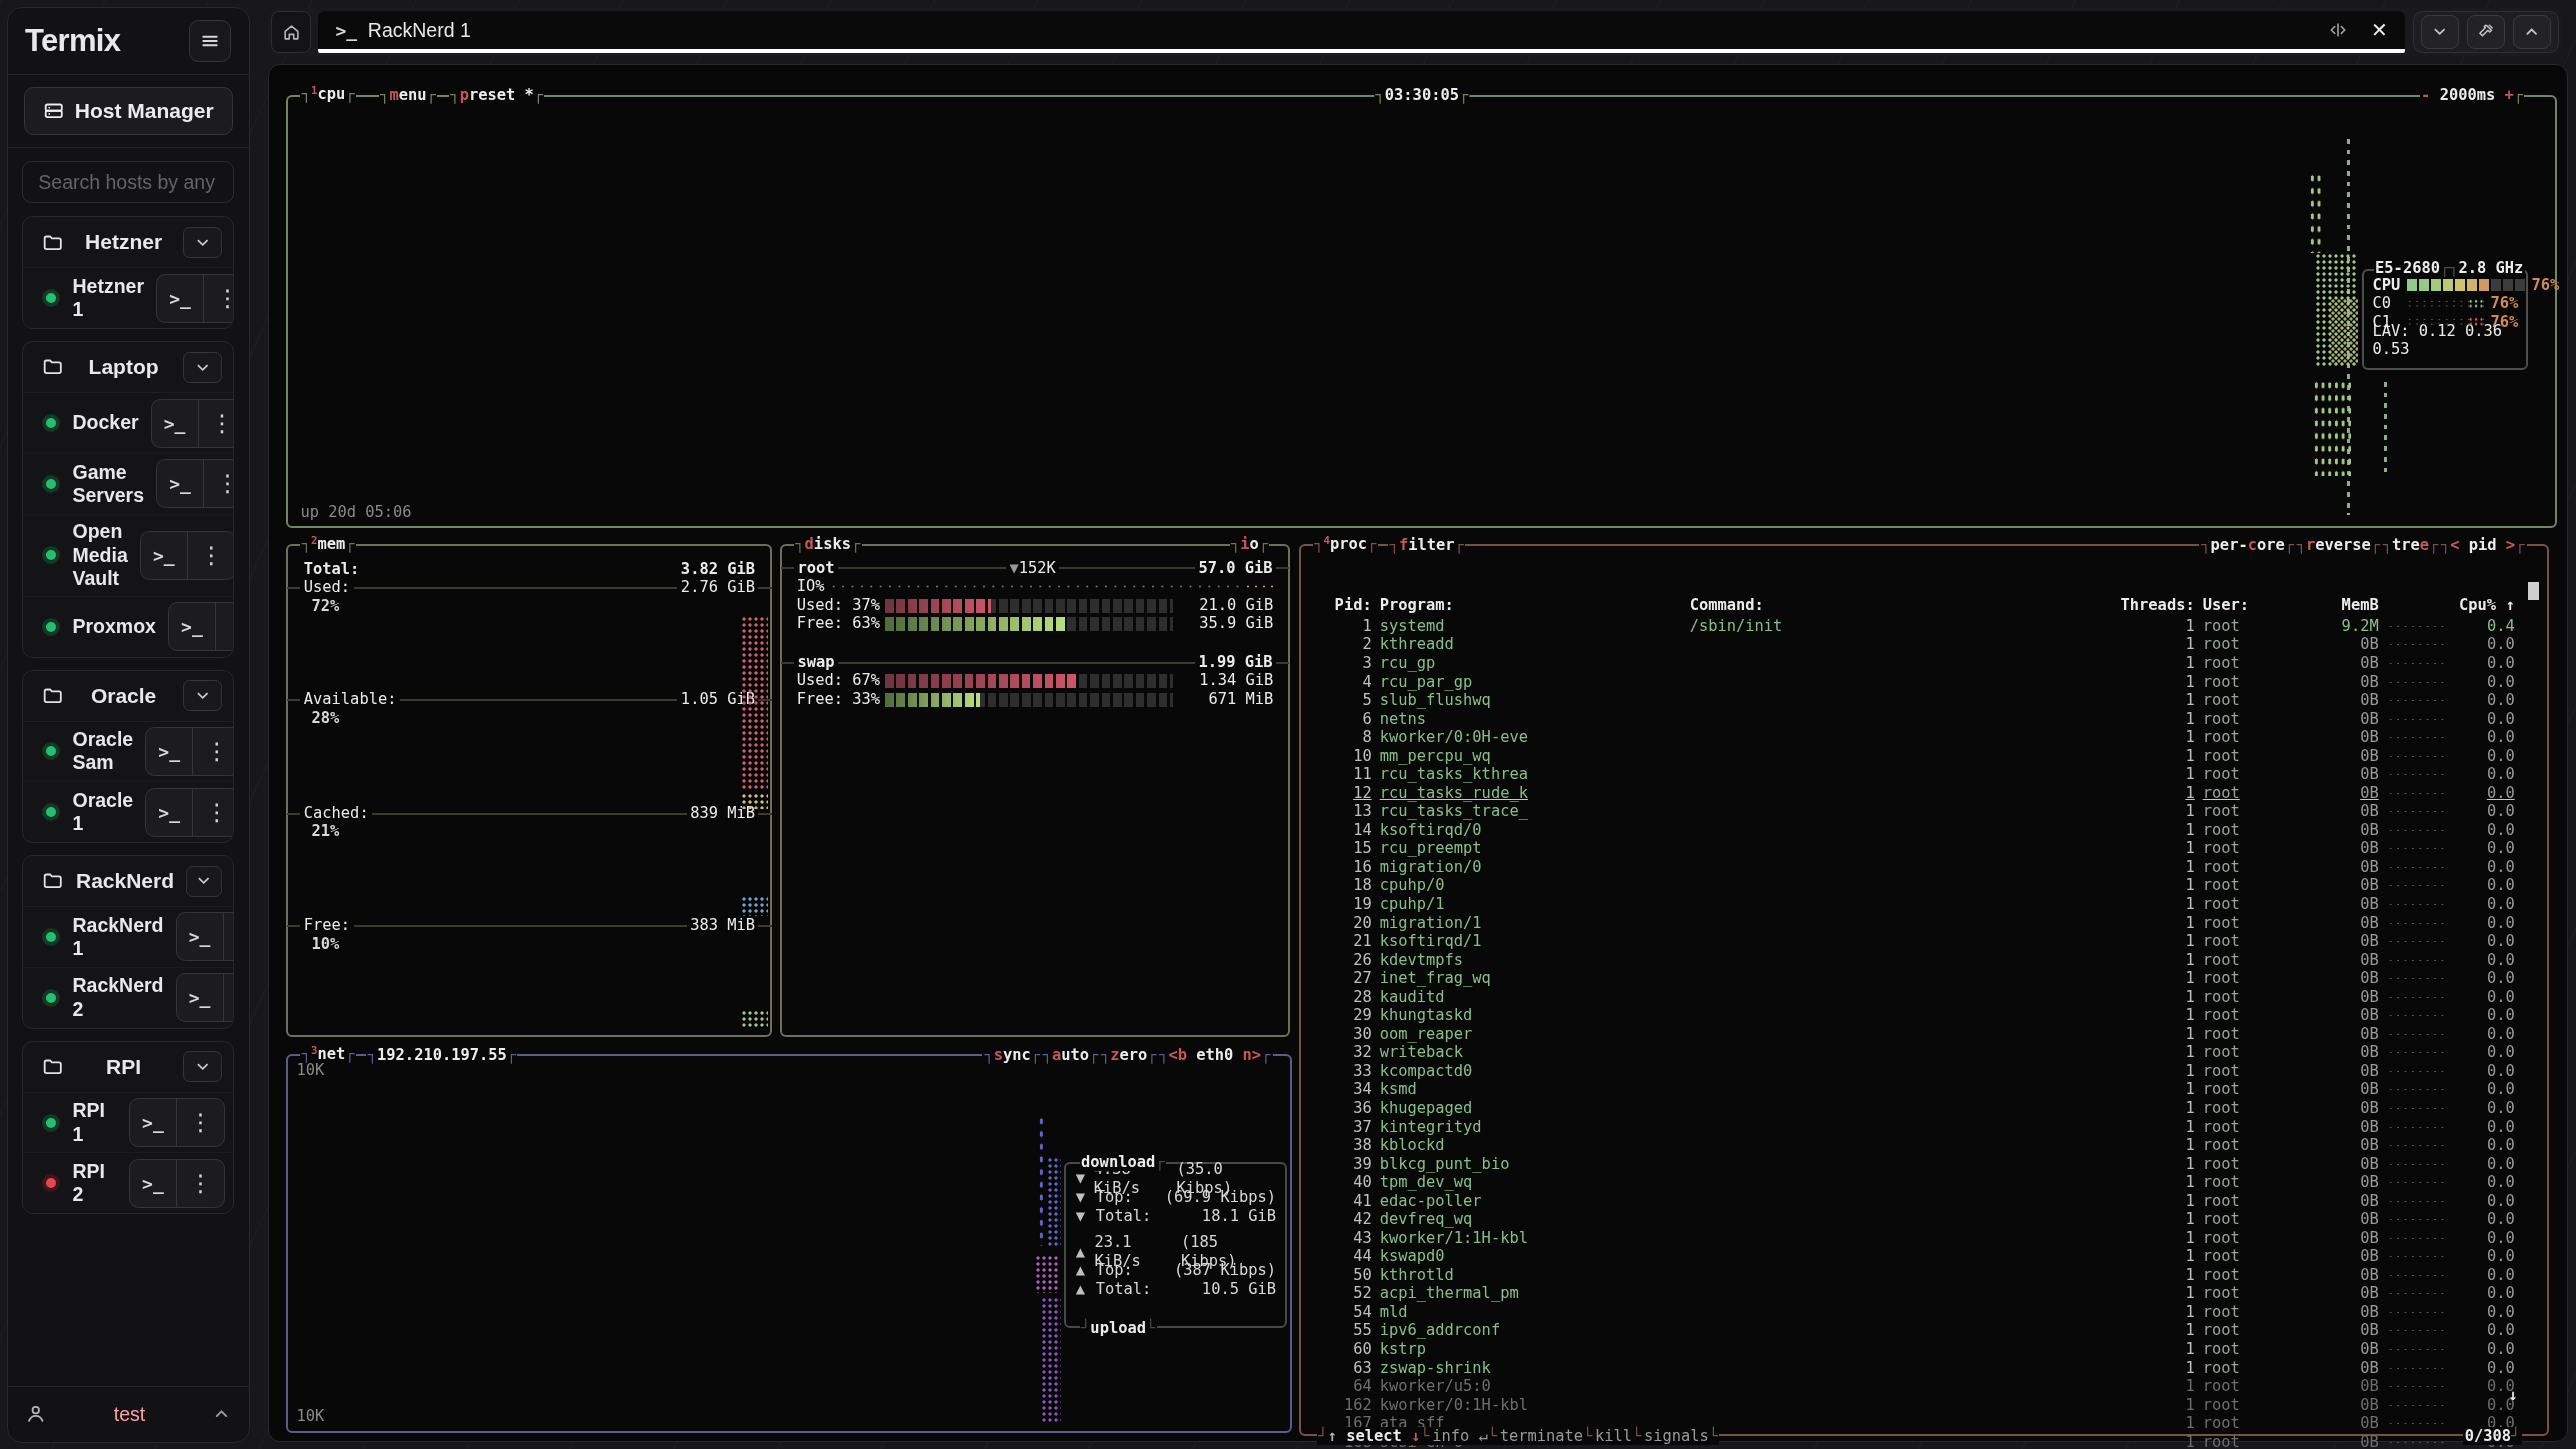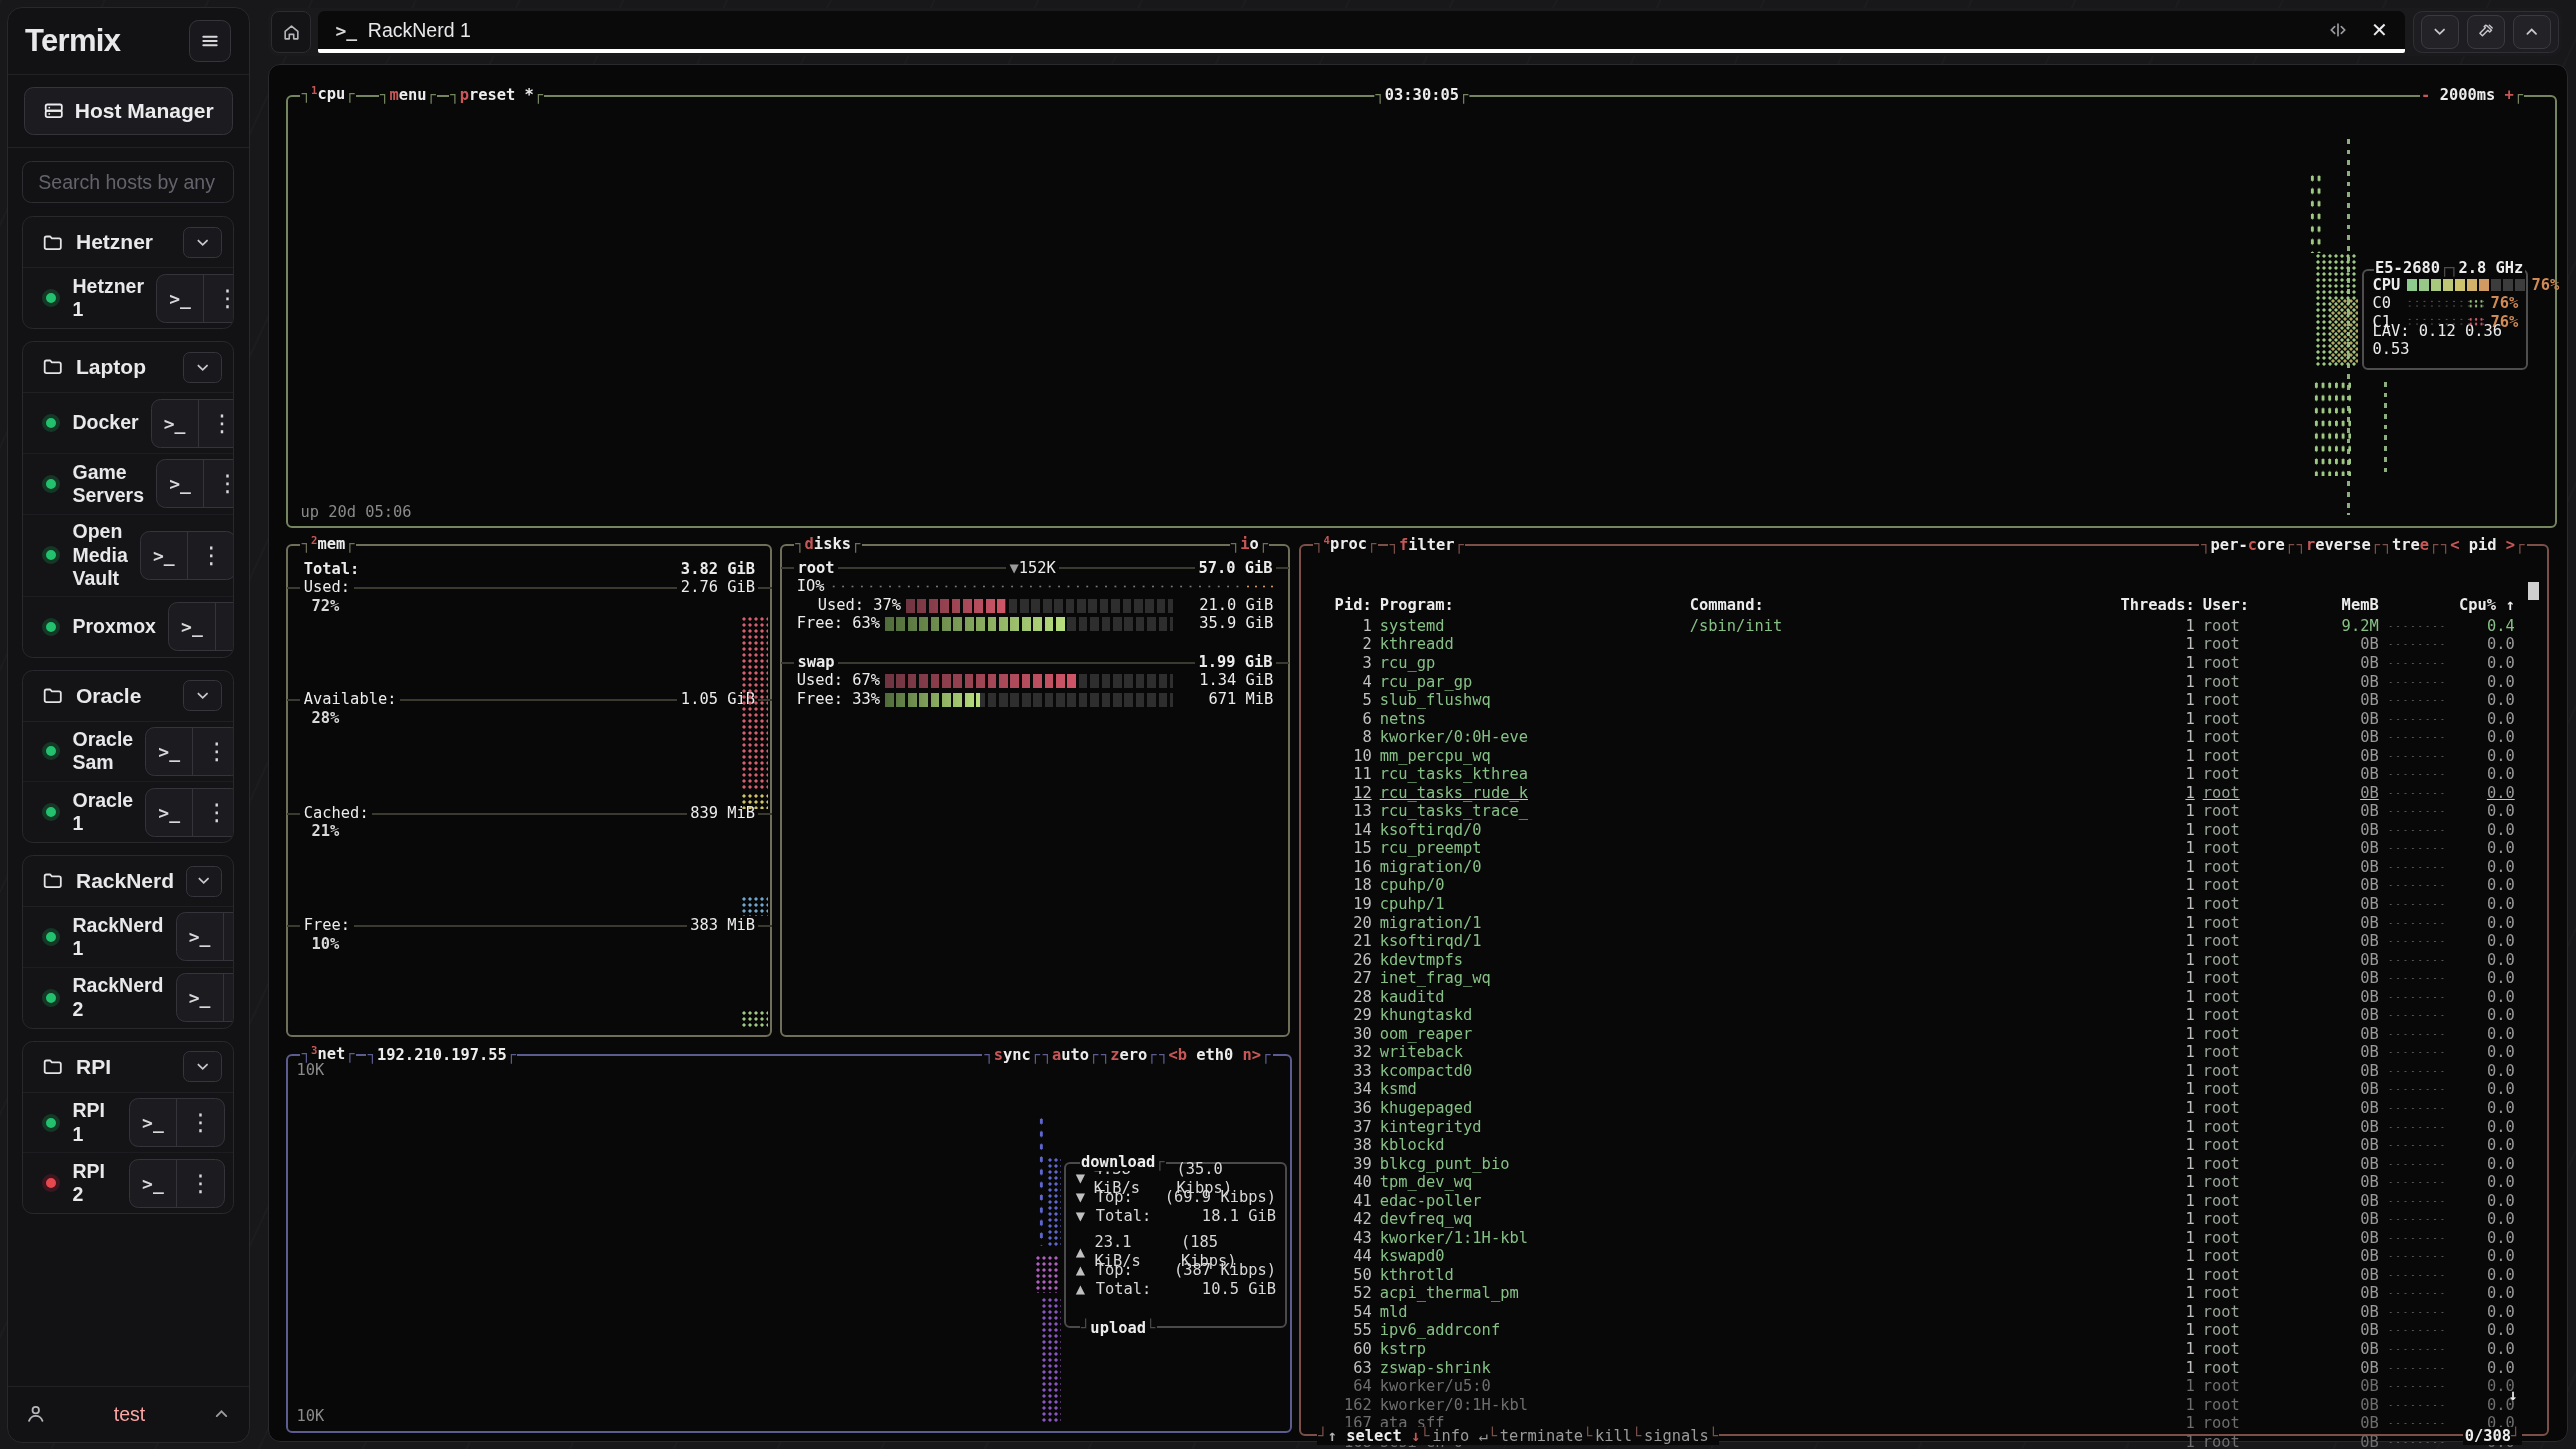--- a/index.html
+++ b/index.html
@@ -24,21 +24,21 @@
   .sb-hm{padding:12px 16px;border-bottom:1.3px solid #222226;}
   .hm-btn{width:100%;height:48px;border-radius:9.4px;background:#1c1c20;border:1.3px solid #34343a;
     display:flex;align-items:center;justify-content:center;gap:10.7px;font-size:21px;font-weight:bold;color:#ececee;cursor:pointer;}
   .sb-search{padding:13.4px 14.8px 6.7px;}
   .search-input{width:100%;height:42px;border-radius:9.4px;background:#121215;border:1.3px solid #2d2d33;
     padding:0 14.8px;font-size:19.5px;color:#e5e5e8;font-family:"Liberation Sans",sans-serif;outline:none;}
   .search-input::placeholder{color:#63636b;}
   .sb-list{flex:1;padding:6.7px 14.8px;overflow:hidden;}
   .group-card{border:1.3px solid #28282d;border-radius:10.7px;background:#141417;margin-bottom:12px;overflow:hidden;}
   .group-header{display:flex;align-items:center;gap:12px;height:51px;padding:0 10.7px 0 19px;border-bottom:1.3px solid #202024;}
-  .group-name{font-size:21px;font-weight:bold;flex:1;}
+  .group-name{font-size:21px;font-weight:bold;flex:1;text-align:center;}
   .chev-btn{width:39px;height:31px;border-radius:6.7px;background:#19191d;border:1.3px solid #35353b;
     display:grid;place-items:center;cursor:pointer;}
   .host-row{display:flex;align-items:center;gap:12px;min-height:58px;padding:5.4px 8px 5.4px 19px;border-bottom:1.3px solid #1d1d21;}
   .host-row:last-child{border-bottom:none;}
   .dot{width:18px;height:18px;border-radius:50%;border:4px solid #143726;background:var(--accent-green);flex:none;}
   .dot.offline{border-color:#3d1520;background:var(--offline-red);}
   .host-name{flex:1;font-size:19.5px;font-weight:bold;color:#e8e8ea;line-height:1.2;}
   .host-actions{display:flex;border:1.3px solid #34343a;border-radius:9.4px;background:#1c1c20;overflow:hidden;flex:none;}
   .ha-btn{width:47px;height:47px;display:grid;place-items:center;cursor:pointer;background:transparent;border:none;}
   .ha-btn:first-child{border-right:1.3px solid #34343a;}
@@ -539,21 +539,21 @@
     <div class="mrow line" style="top:12.7px;">
       <span class="w b">root</span>
       <span style="position:absolute;left:44%;"><span class="gy">▼</span><span class="w">152K</span></span>
       <span class="val w b">57.0 GiB</span>
     </div>
     <div class="drow" style="top:31px;">
       <span class="dlabel w">IO%</span>
         <span class="dotline"></span>
         <span class="dottail"></span>
     </div>
-    <div class="drow" style="top:50px;margin-left:21px;">
+    <div class="drow" style="top:50px;">
       <span class="dlabel w"><span>Used:</span> <span>37%</span></span>
       <span class="meter">
           <i class="fill-red" style="width: 37%;"></i>
         </span>
       <span class="dval w">21.0 GiB</span>
     </div>
     <div class="drow" style="top:68px;">
       <span class="dlabel w"><span>Free:</span> <span>63%</span></span>
       <span class="meter">
           <i class="fill-green" style="width: 63%;"></i>

